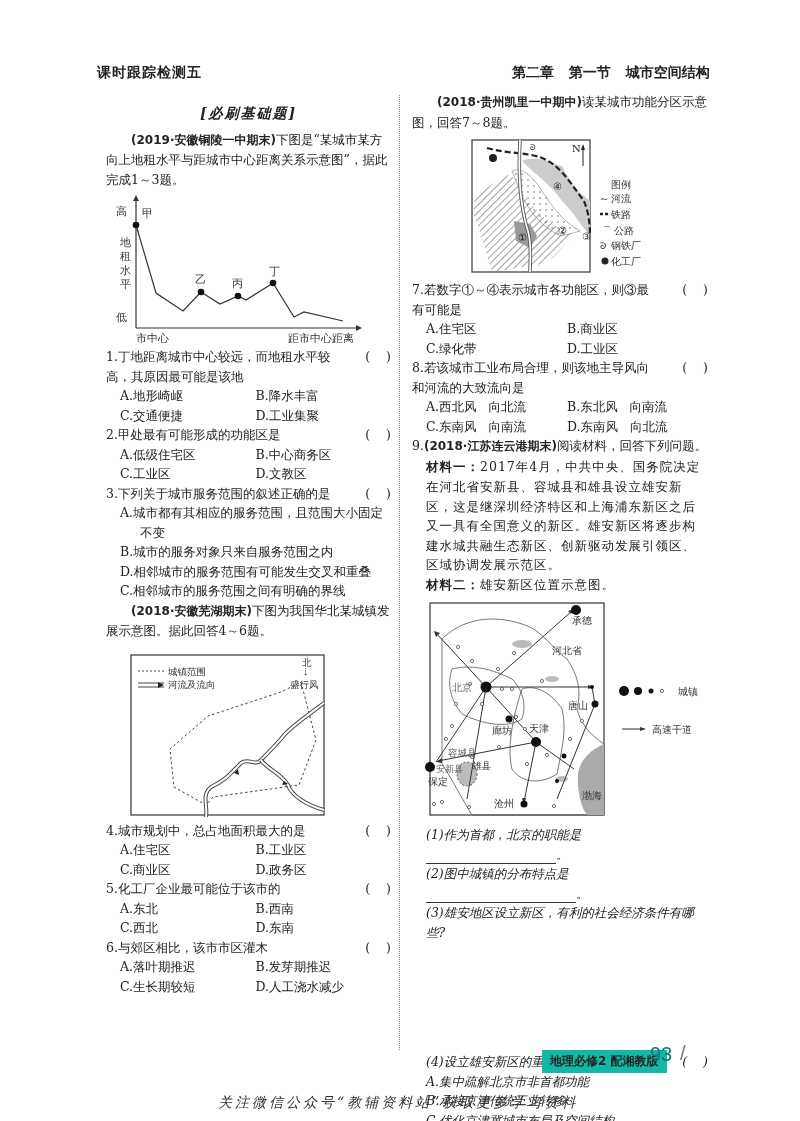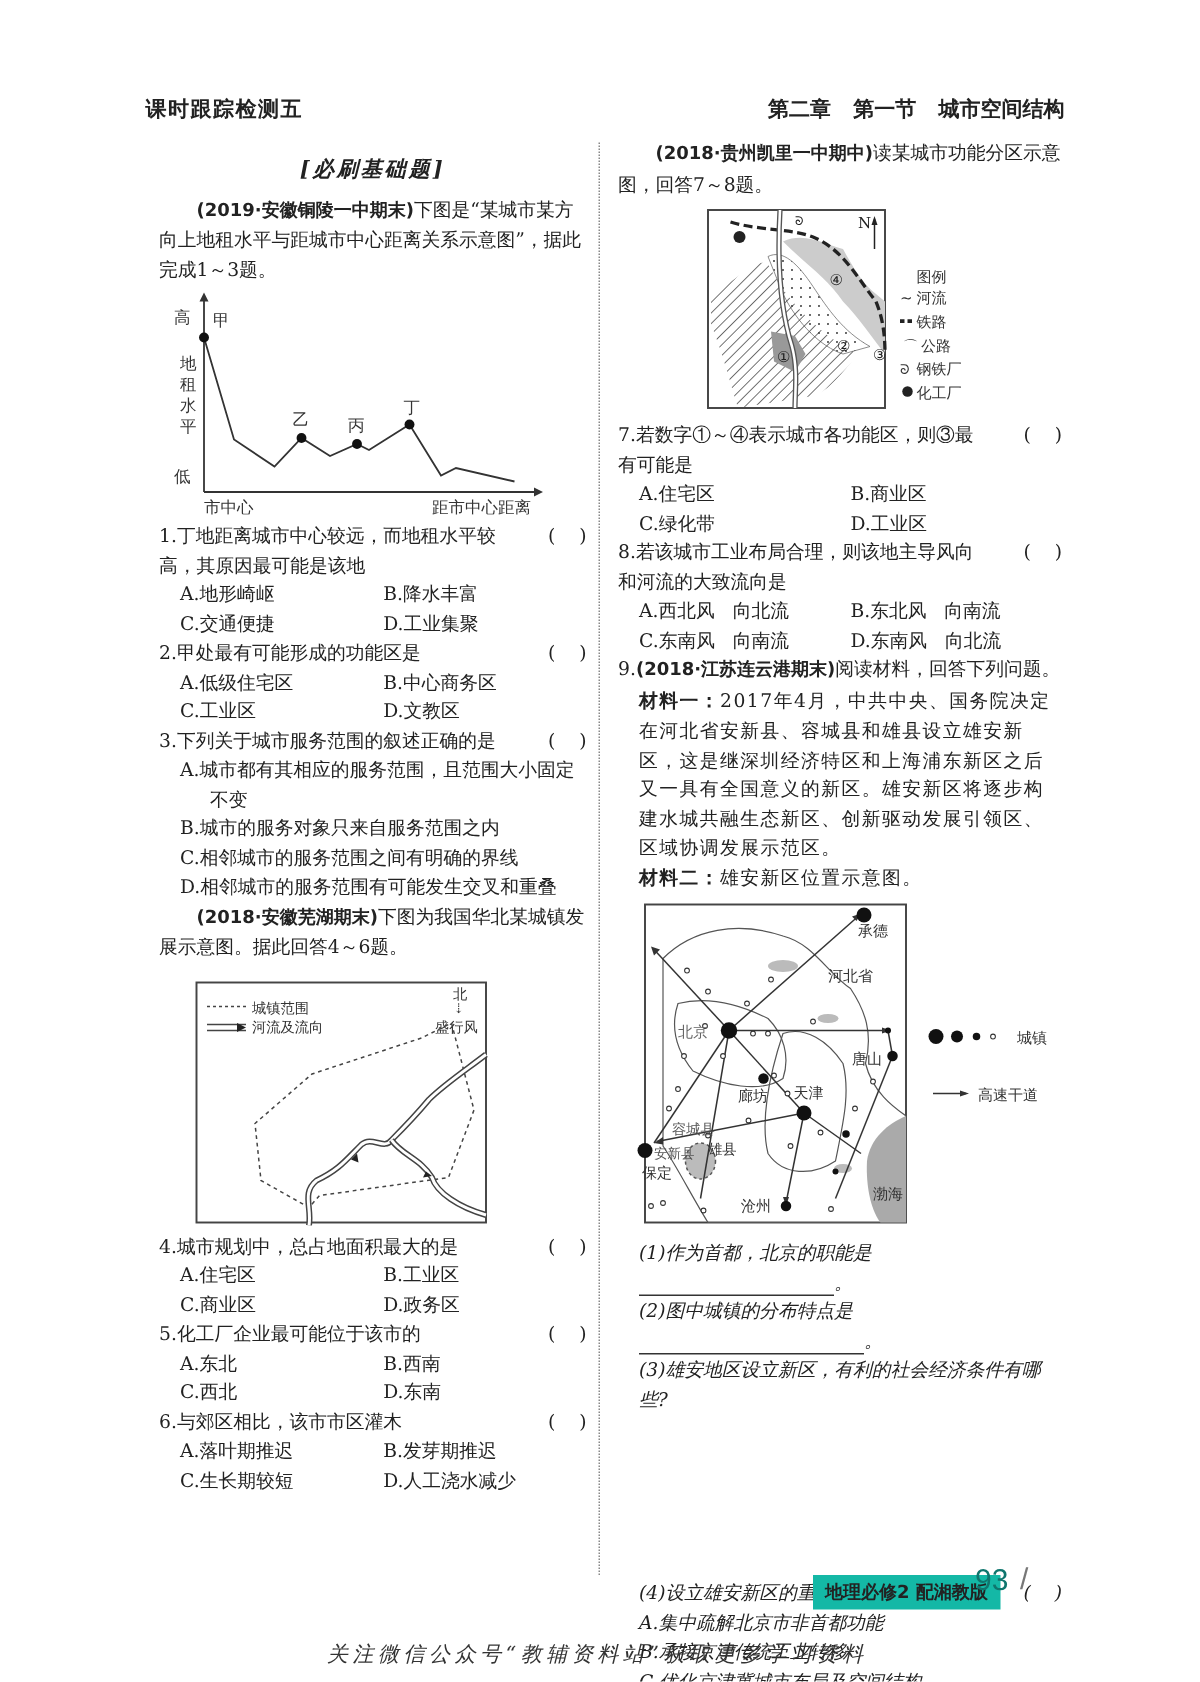--- a/index.html
+++ b/index.html
@@ -97,22 +97,22 @@
     </div>
   </div>
   <div>
     <div class="q">
         <span class="stem">3.下列关于城市服务范围的叙述正确的是</span>
         <span class="bracket">(    )</span>
       </div>
     <div class="opt-full">A.城市都有其相应的服务范围，且范围大小固定</div>
     <div class="opt-cont">不变</div>
     <div class="opt-full">B.城市的服务对象只来自服务范围之内</div>
+    <div class="opt-full">D.相邻城市的服务范围有可能发生交叉和重叠</div>
     <div class="opt-full">C.相邻城市的服务范围之间有明确的界线</div>
-    <div class="opt-full">D.相邻城市的服务范围有可能发生交叉和重叠</div>
   </div>
 
   <div class="intro">
     <span class="src">(2018·安徽芜湖期末)</span><span>下图为我国华北某城镇发展示意图。据此回答4～6题。</span>
   </div>
 
   <div class="figure" style="height:172px;">
     <svg width="285" height="172" viewBox="0 0 285 172">
       <rect x="25" y="10" width="193" height="160" fill="#fff" stroke="#444" stroke-width="1.3"></rect>
       <line x1="32" y1="26" x2="58" y2="26" stroke="#444" stroke-dasharray="2,2"></line>

